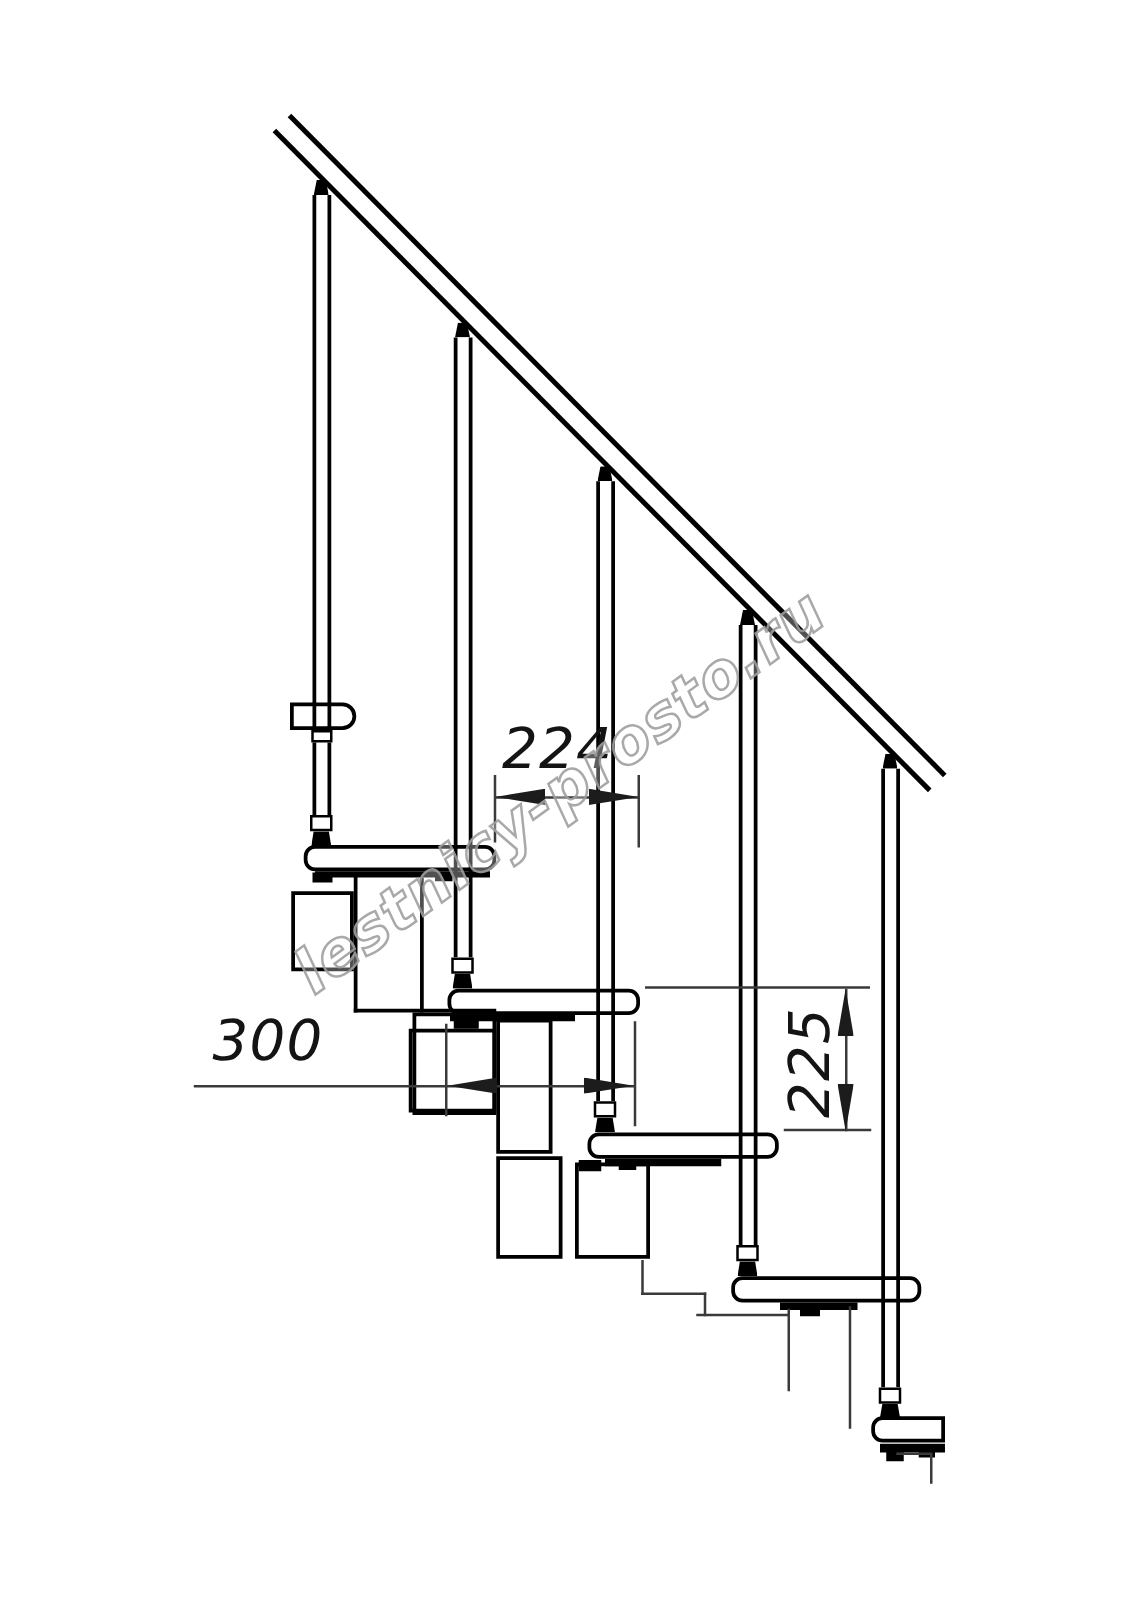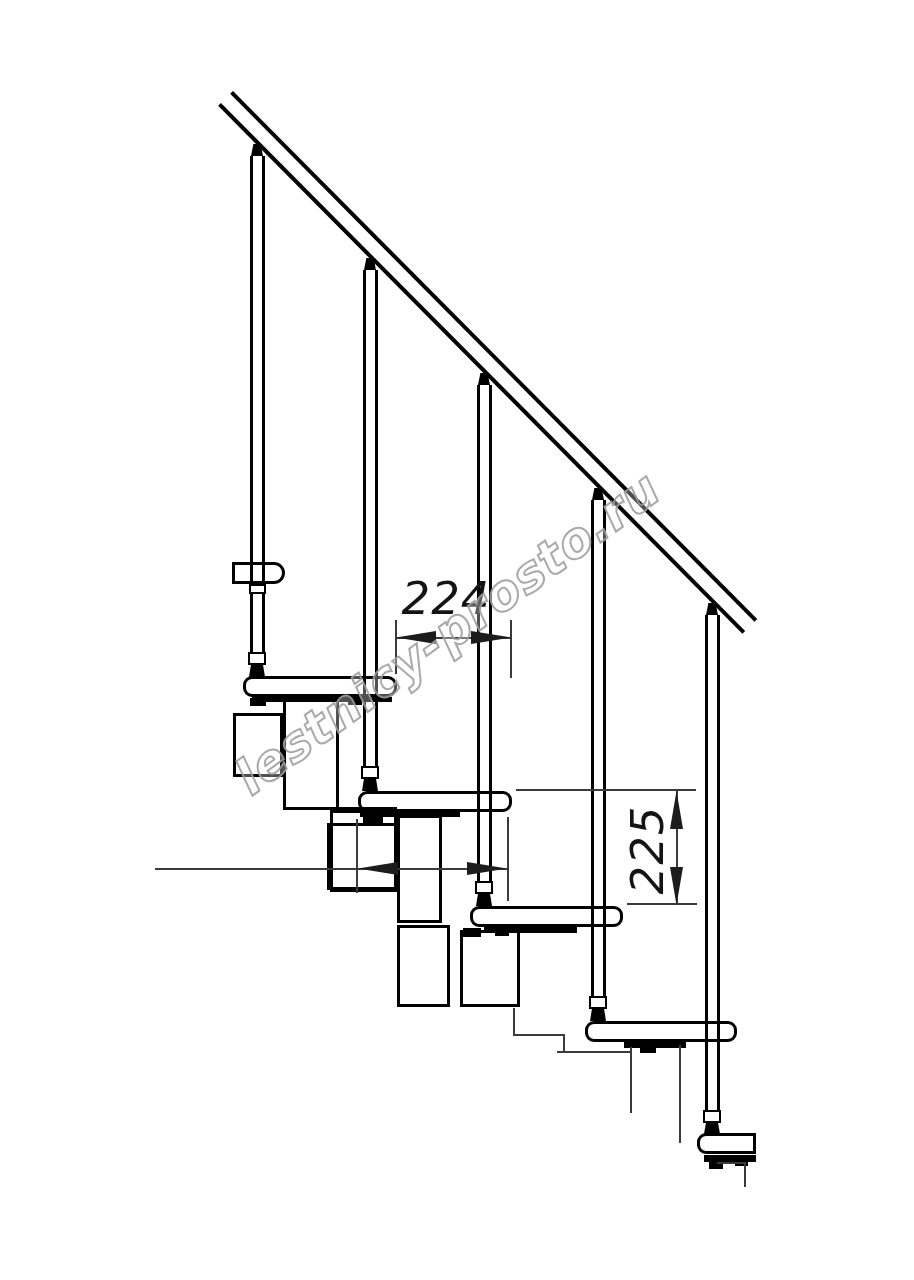--- a/index.html
+++ b/index.html
@@ -113,20 +113,21 @@
   <div class="thin" style="left:396px;top:637px;width:115px;height:2px;"></div>
   <div class="arrow ar-l" style="left:396px;top:631px;width:40px;height:13px;"></div>
   <div class="arrow ar-r" style="left:471px;top:631px;width:40px;height:13px;"></div>
   <div class="dimtext" style="left:378px;top:572px;width:136px;text-align:center;">224</div>
 
   <div class="thin" style="left:356px;top:819px;width:2px;height:74px;"></div>
   <div class="thin" style="left:507px;top:817px;width:2px;height:84px;"></div>
   <div class="thin" style="left:155px;top:868px;width:353px;height:2px;"></div>
   <div class="arrow ar-l" style="left:358px;top:862px;width:40px;height:13px;"></div>
   <div class="arrow ar-r" style="left:467px;top:862px;width:40px;height:13px;"></div>
+  <div class="dimtext" style="left:170px;top:806px;">300</div>
 
   <div class="thin" style="left:516px;top:789px;width:180px;height:2px;"></div>
   <div class="thin" style="left:627px;top:903px;width:70px;height:2px;"></div>
   <div class="thin" style="left:676px;top:791px;width:2px;height:114px;"></div>
   <div class="arrow ar-u" style="left:670px;top:791px;width:13px;height:38px;"></div>
   <div class="arrow ar-d" style="left:670px;top:867px;width:13px;height:38px;"></div>
   <div class="dimtext vert-text" style="left:592px;top:824px;width:110px;height:52px;">225</div>
 
   <div id="watermark">lestnicy-prosto.ru</div>
 

